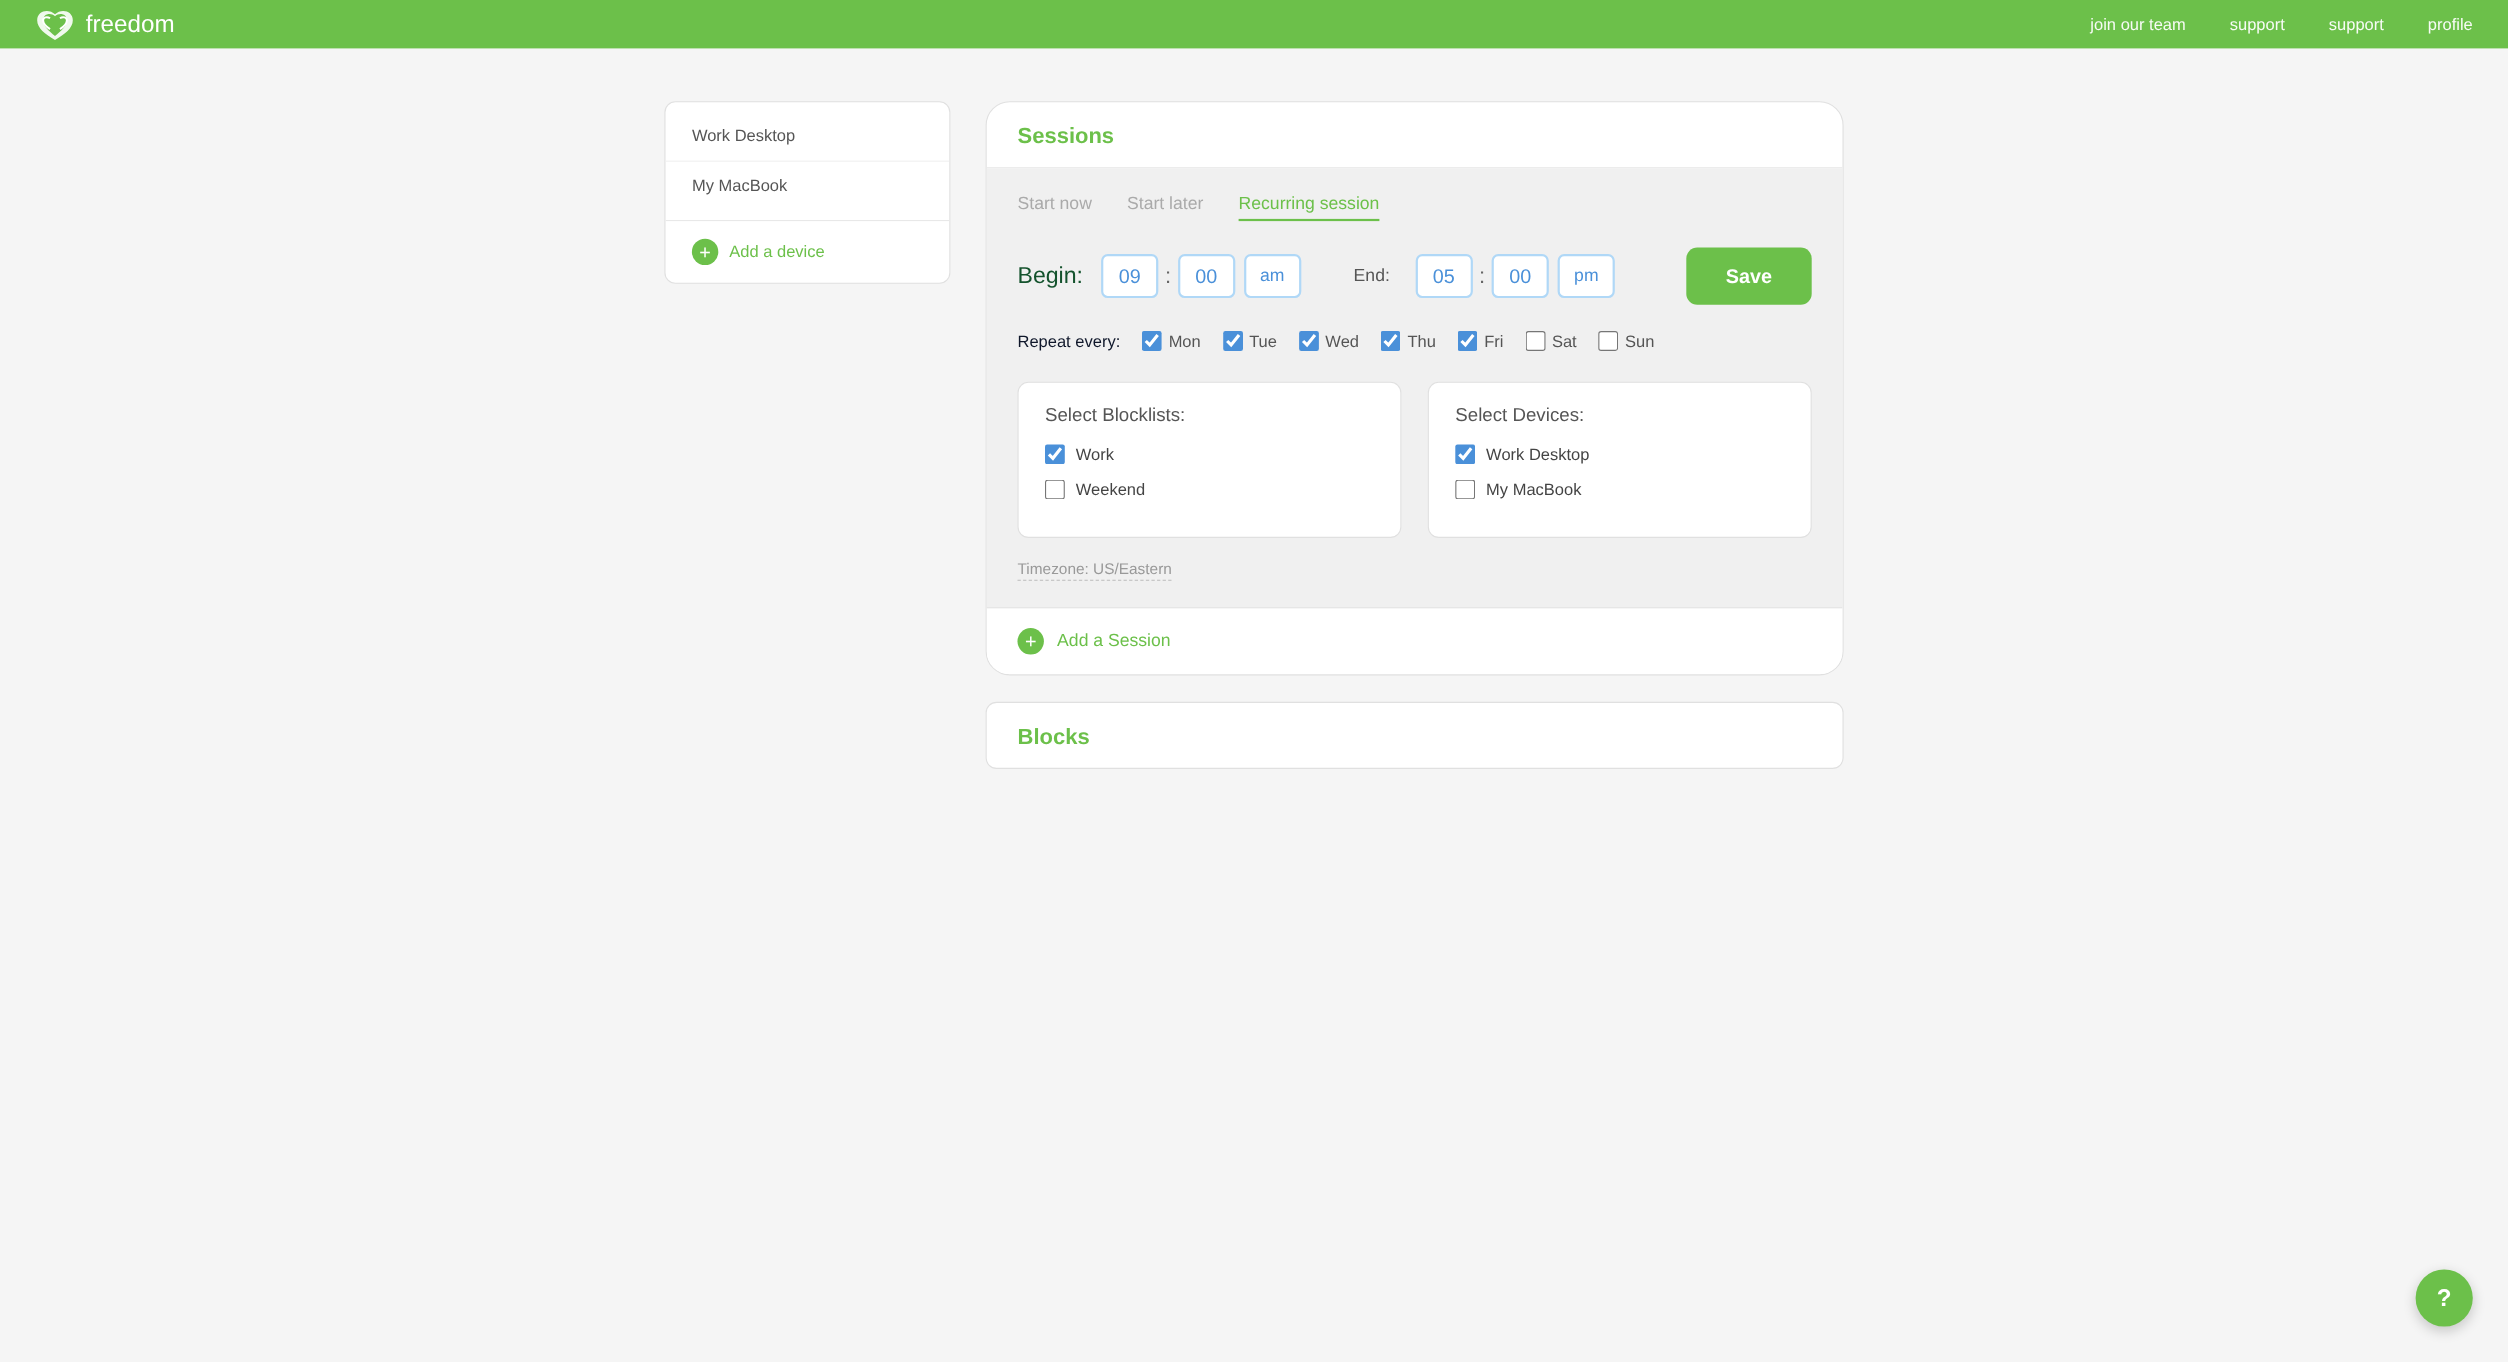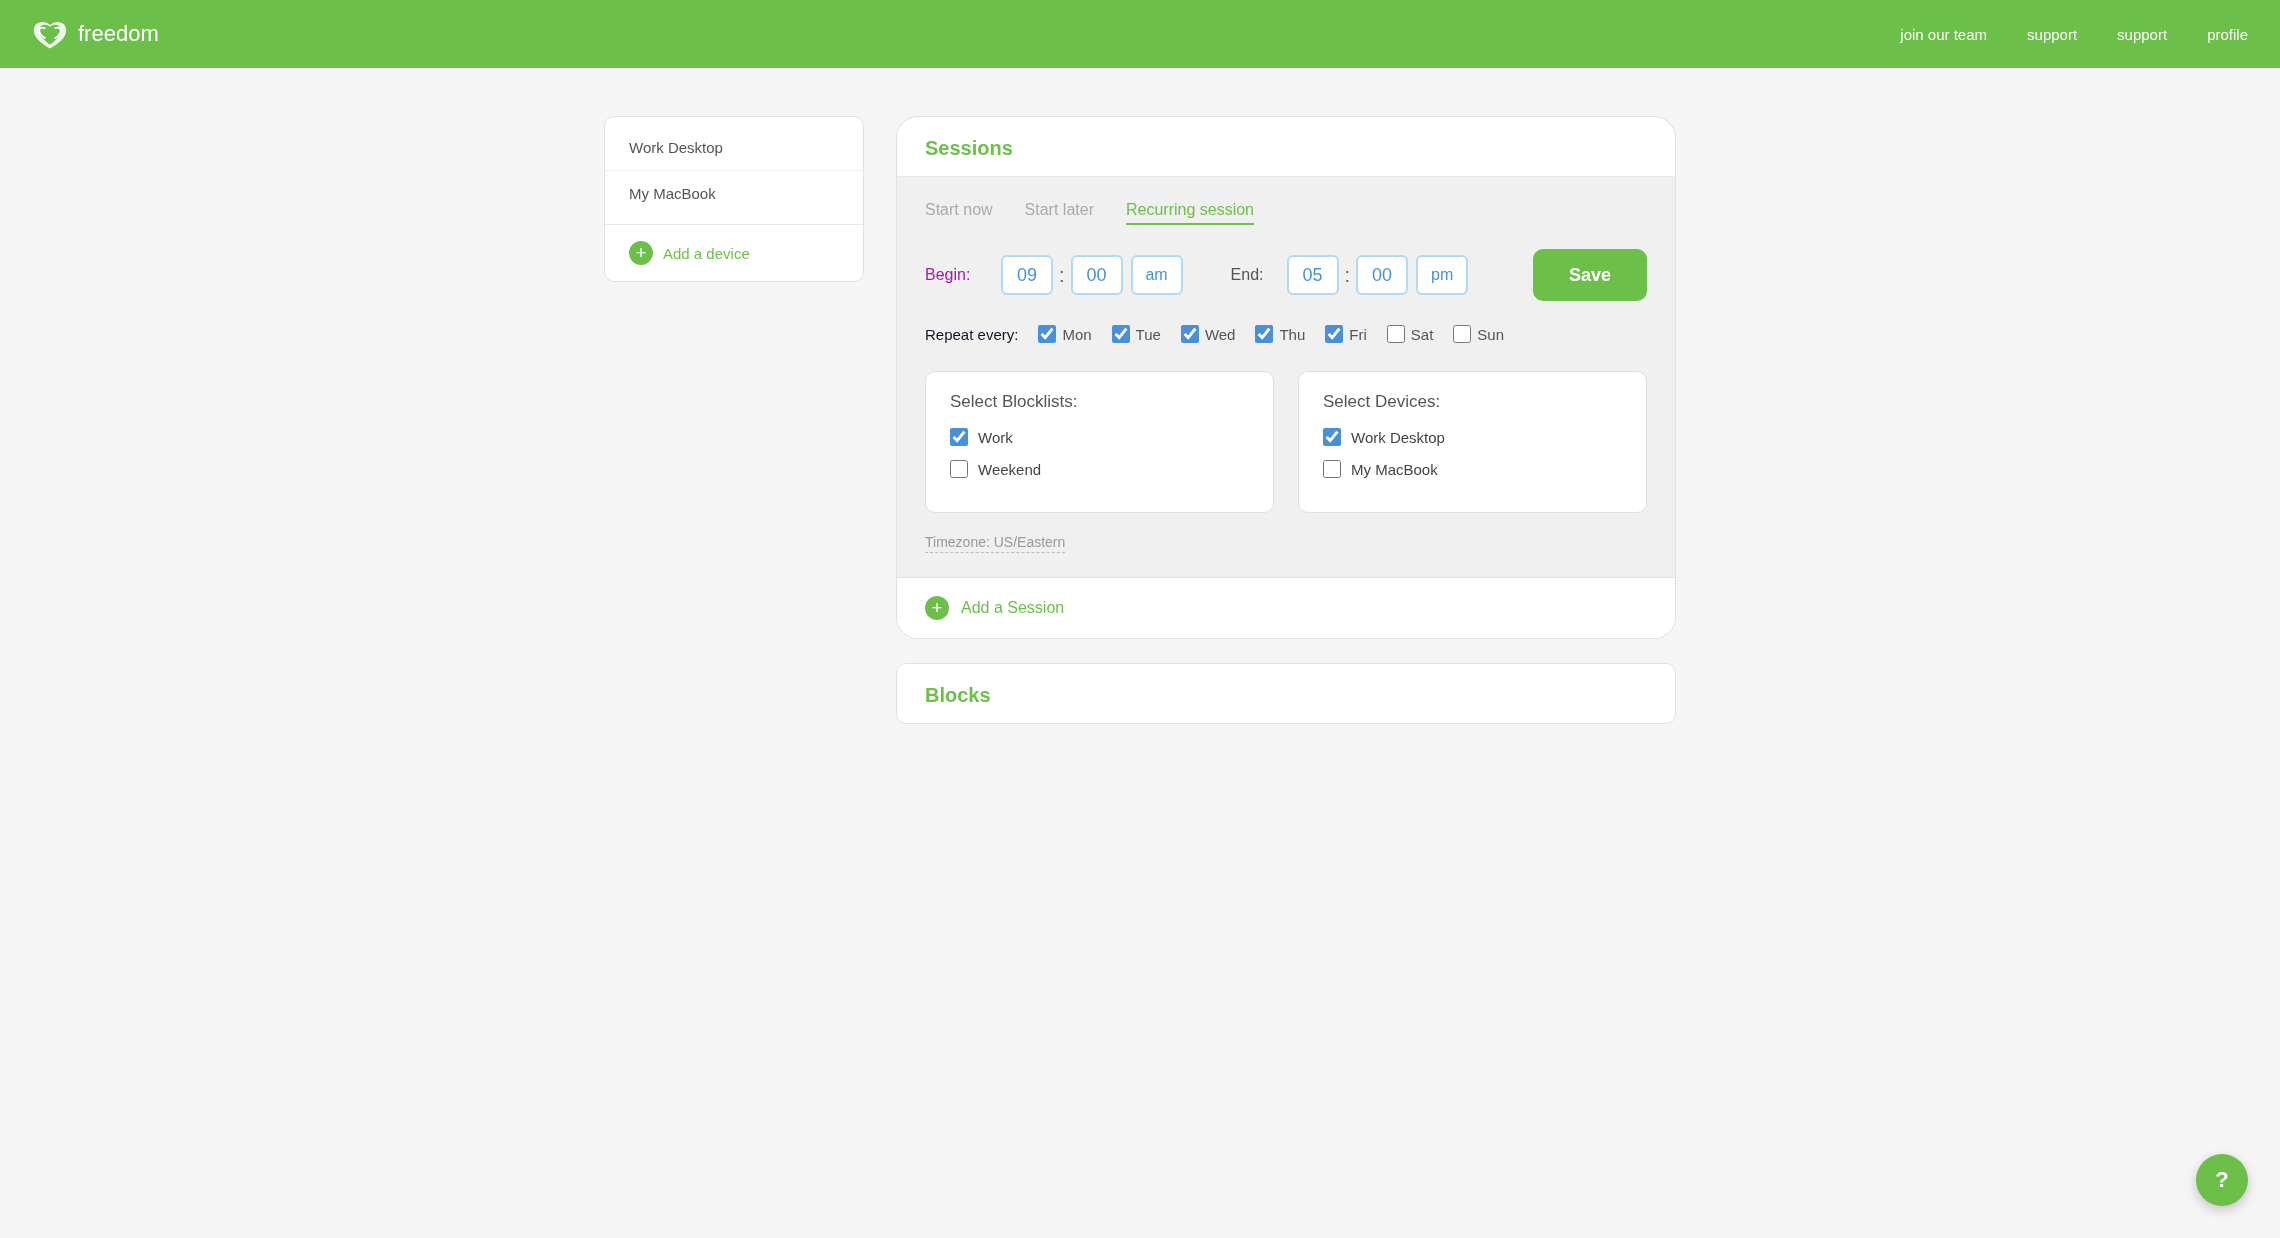--- a/index.html
+++ b/index.html
@@ -1,21 +1,21 @@
 <!DOCTYPE html>
 <html><head>
   <meta charset="utf-8">
   <style>
     * { box-sizing: border-box; margin: 0; padding: 0; }
     body { font-family: -apple-system, BlinkMacSystemFont, 'Segoe UI', sans-serif; background: #f5f5f5; min-height: 100vh; }
 
     
     .header {
       background: #6cc04a;
-      height: 68px;
+      height: 44px;
       display: flex;
       align-items: center;
       padding: 0 32px;
       justify-content: space-between;
     }
     .header-logo {
       display: flex;
       align-items: center;
       gap: 10px;
       color: white;
@@ -156,22 +156,22 @@
 
     
     .time-row {
       display: flex;
       align-items: center;
       gap: 16px;
       margin-bottom: 24px;
       flex-wrap: wrap;
     }
     .time-label {
-      font-size: 16px;
-      color: #a21caf;
+      font-size: 21px;
+      color: #14532d;
       min-width: 60px;
     }
     .time-input-group {
       display: flex;
       align-items: center;
       gap: 4px;
     }
     .time-box {
       width: 52px;
       height: 40px;

